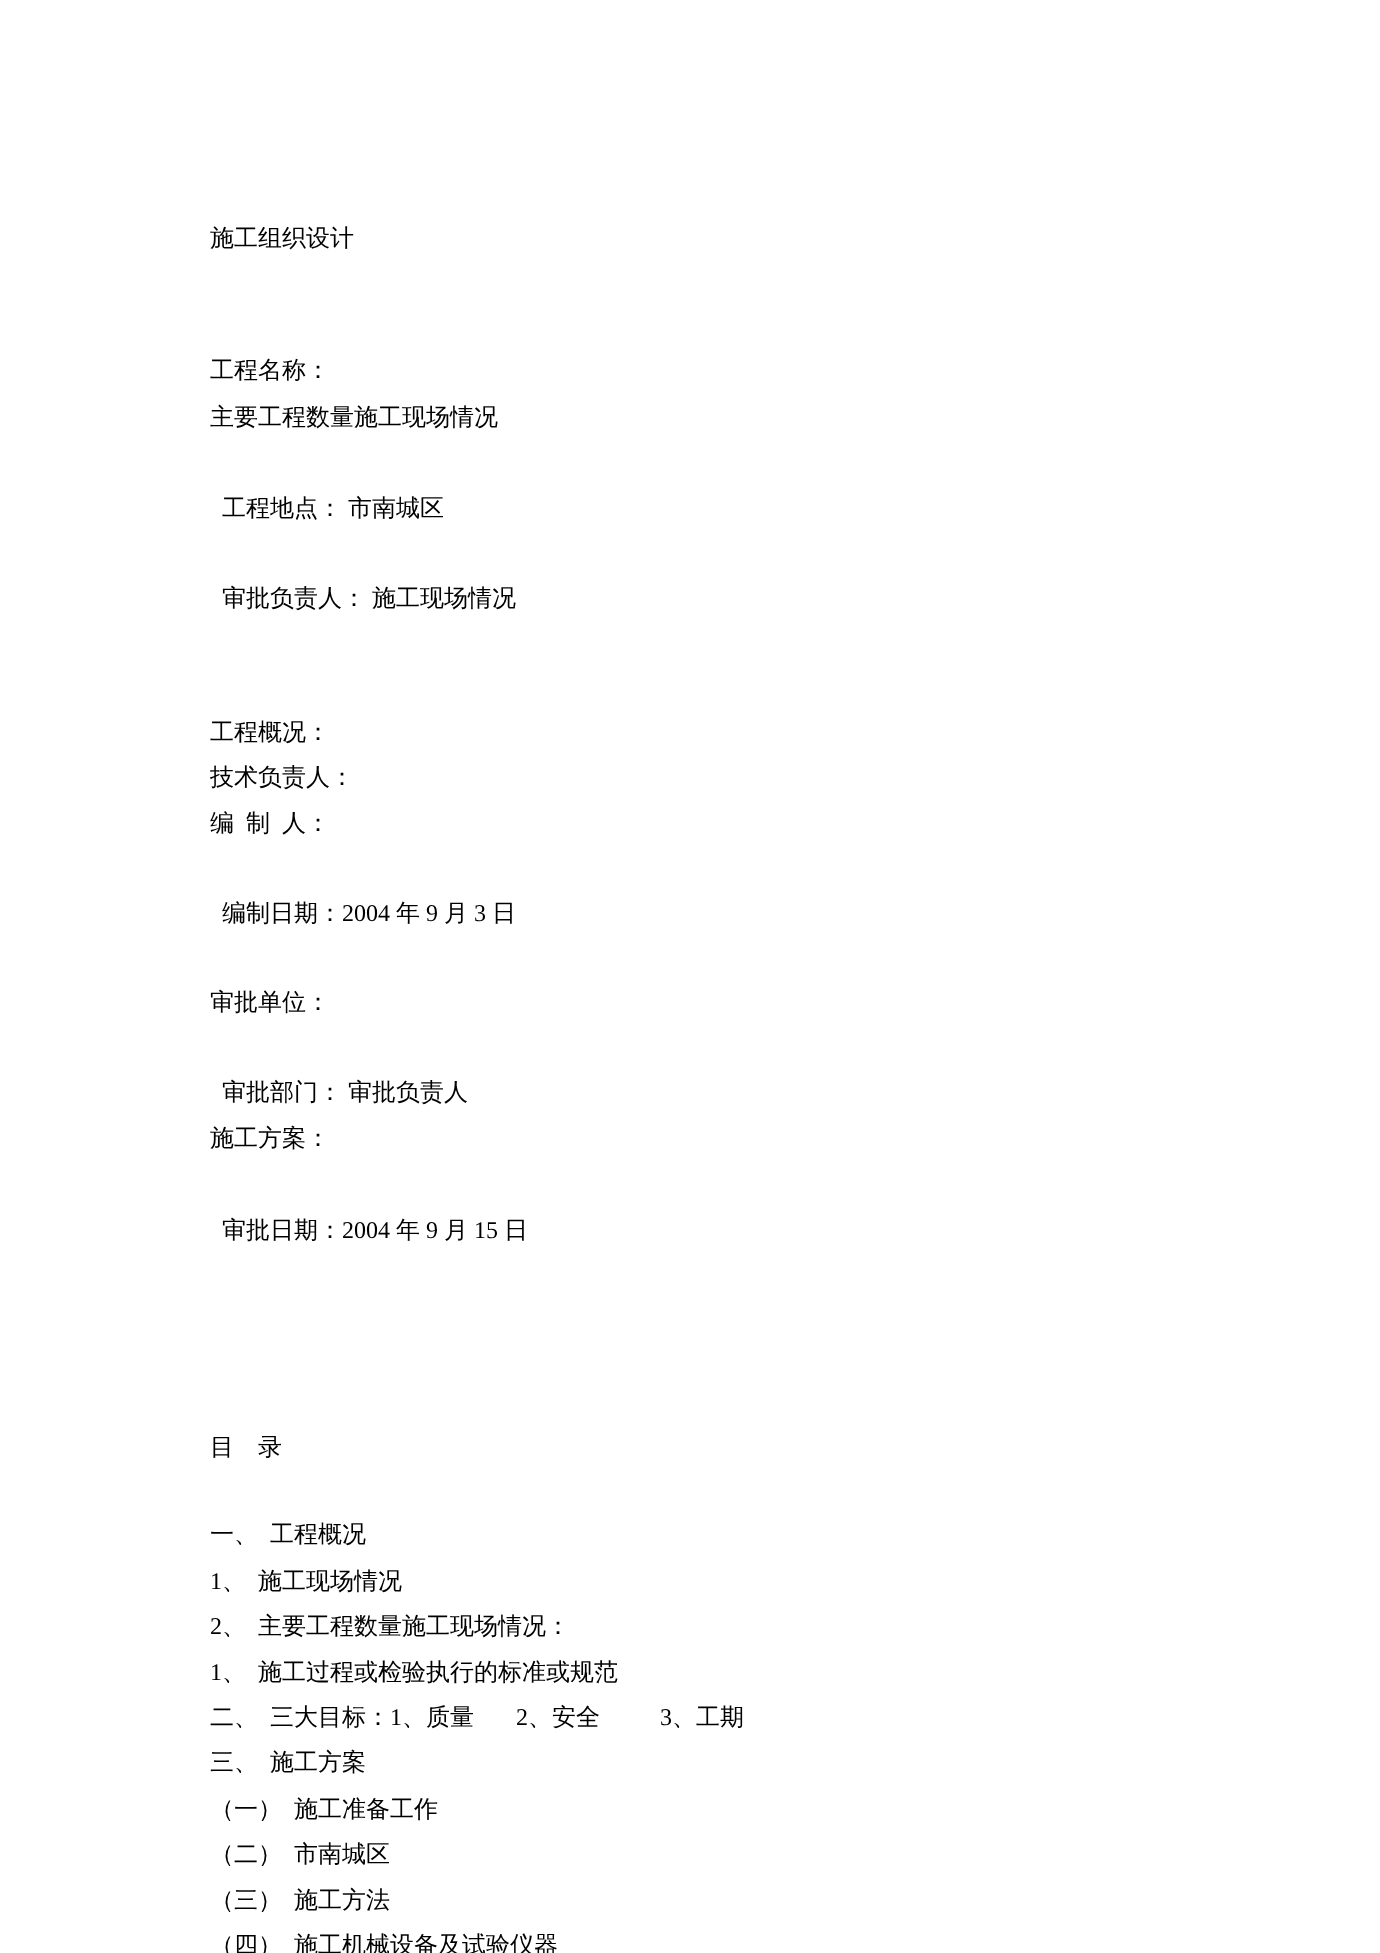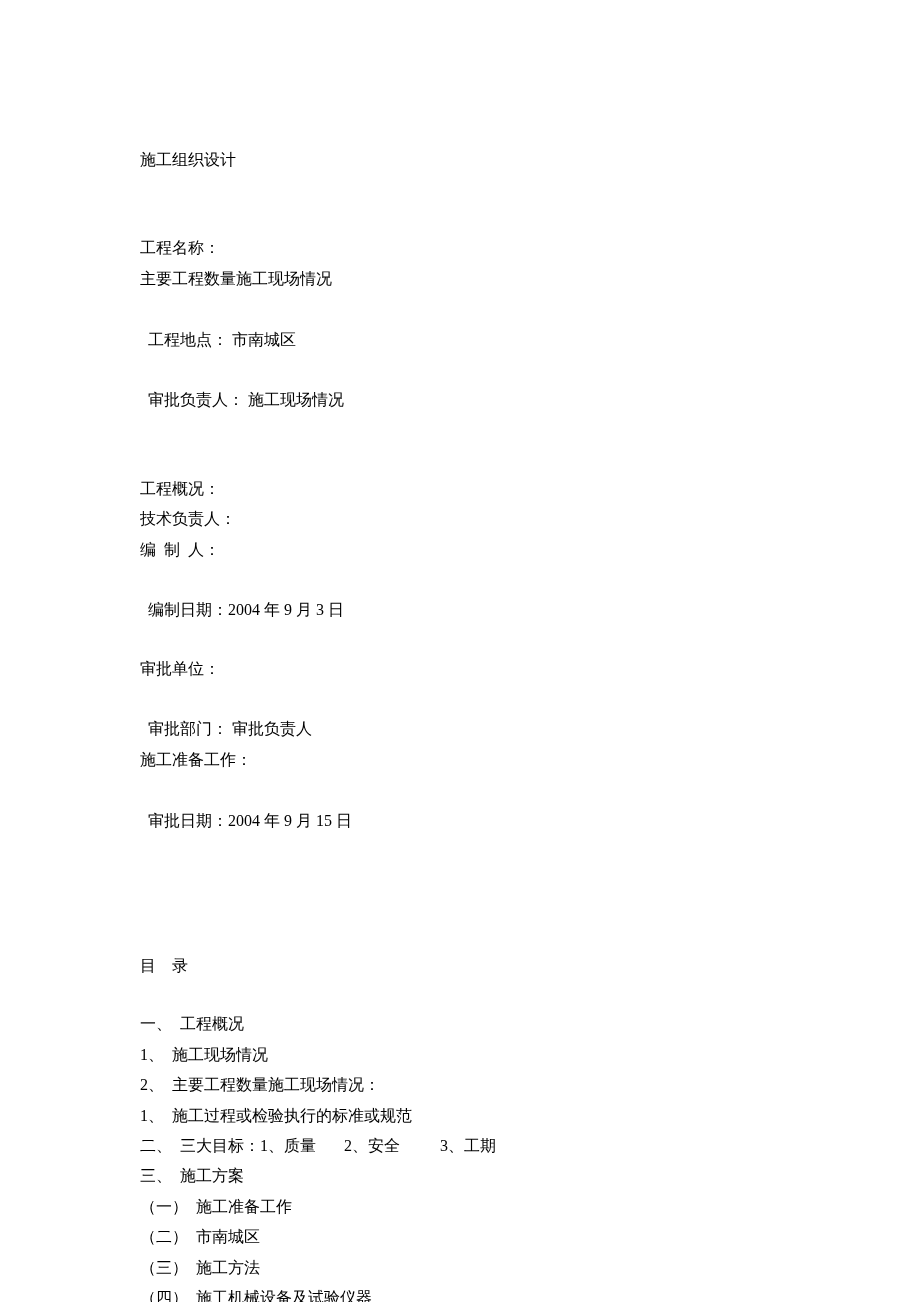--- a/index.html
+++ b/index.html
@@ -54,21 +54,21 @@
 <div class="line">
   <span>编制日期：</span><span>2004 年 9 月 3 日</span>
 </div>
 
 <div class="section-gap-medium"></div>
 
 <div class="line">审批单位：</div>
 <div class="line">
   <span>审批部门：</span><span> 审批负责人</span>
 </div>
-<div class="line">施工准备工作：</div>
+<div class="line">施工方案：</div>
 <div class="line">
   <span>审批日期：</span><span>2004 年 9 月 15 日</span>
 </div>
 
 <div class="section-gap-xlarge"></div>
 
 <div class="line">目    录</div>
 
 <div class="section-gap-medium"></div>
 

